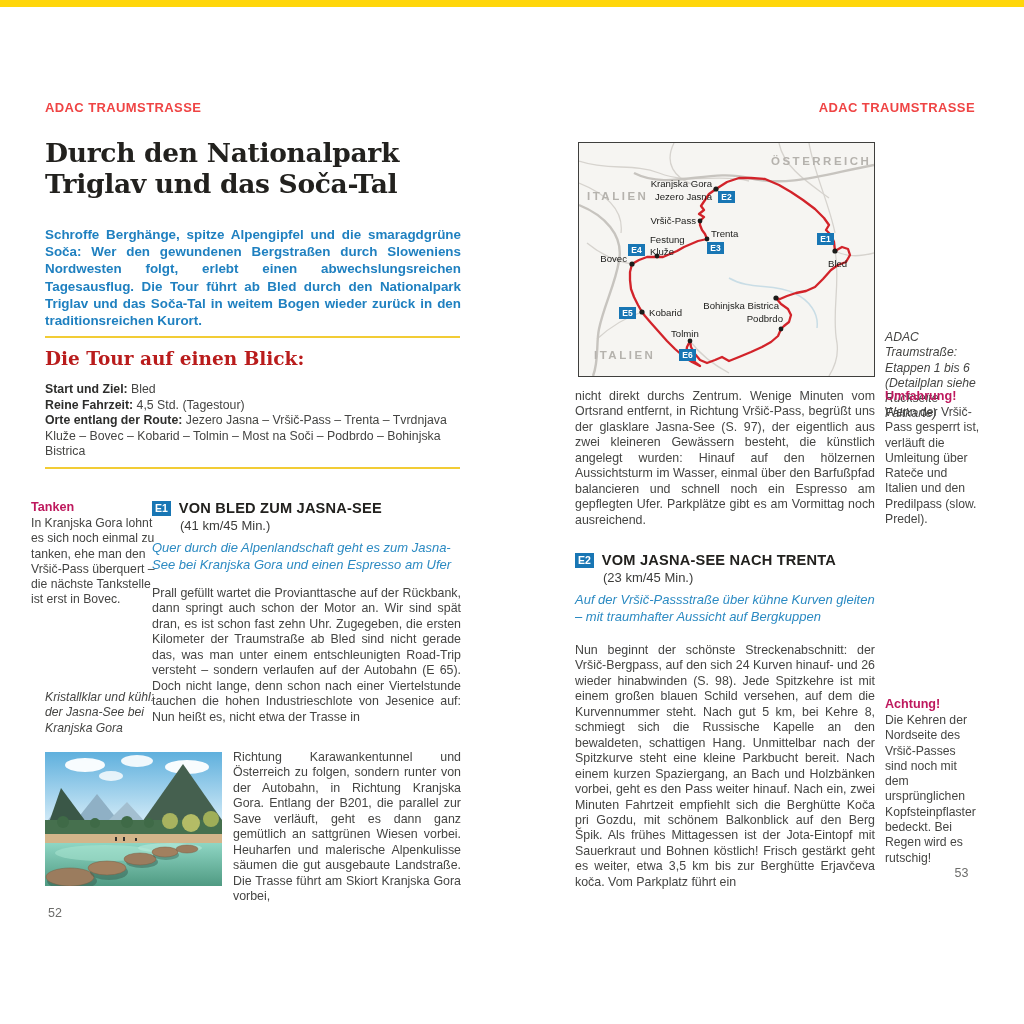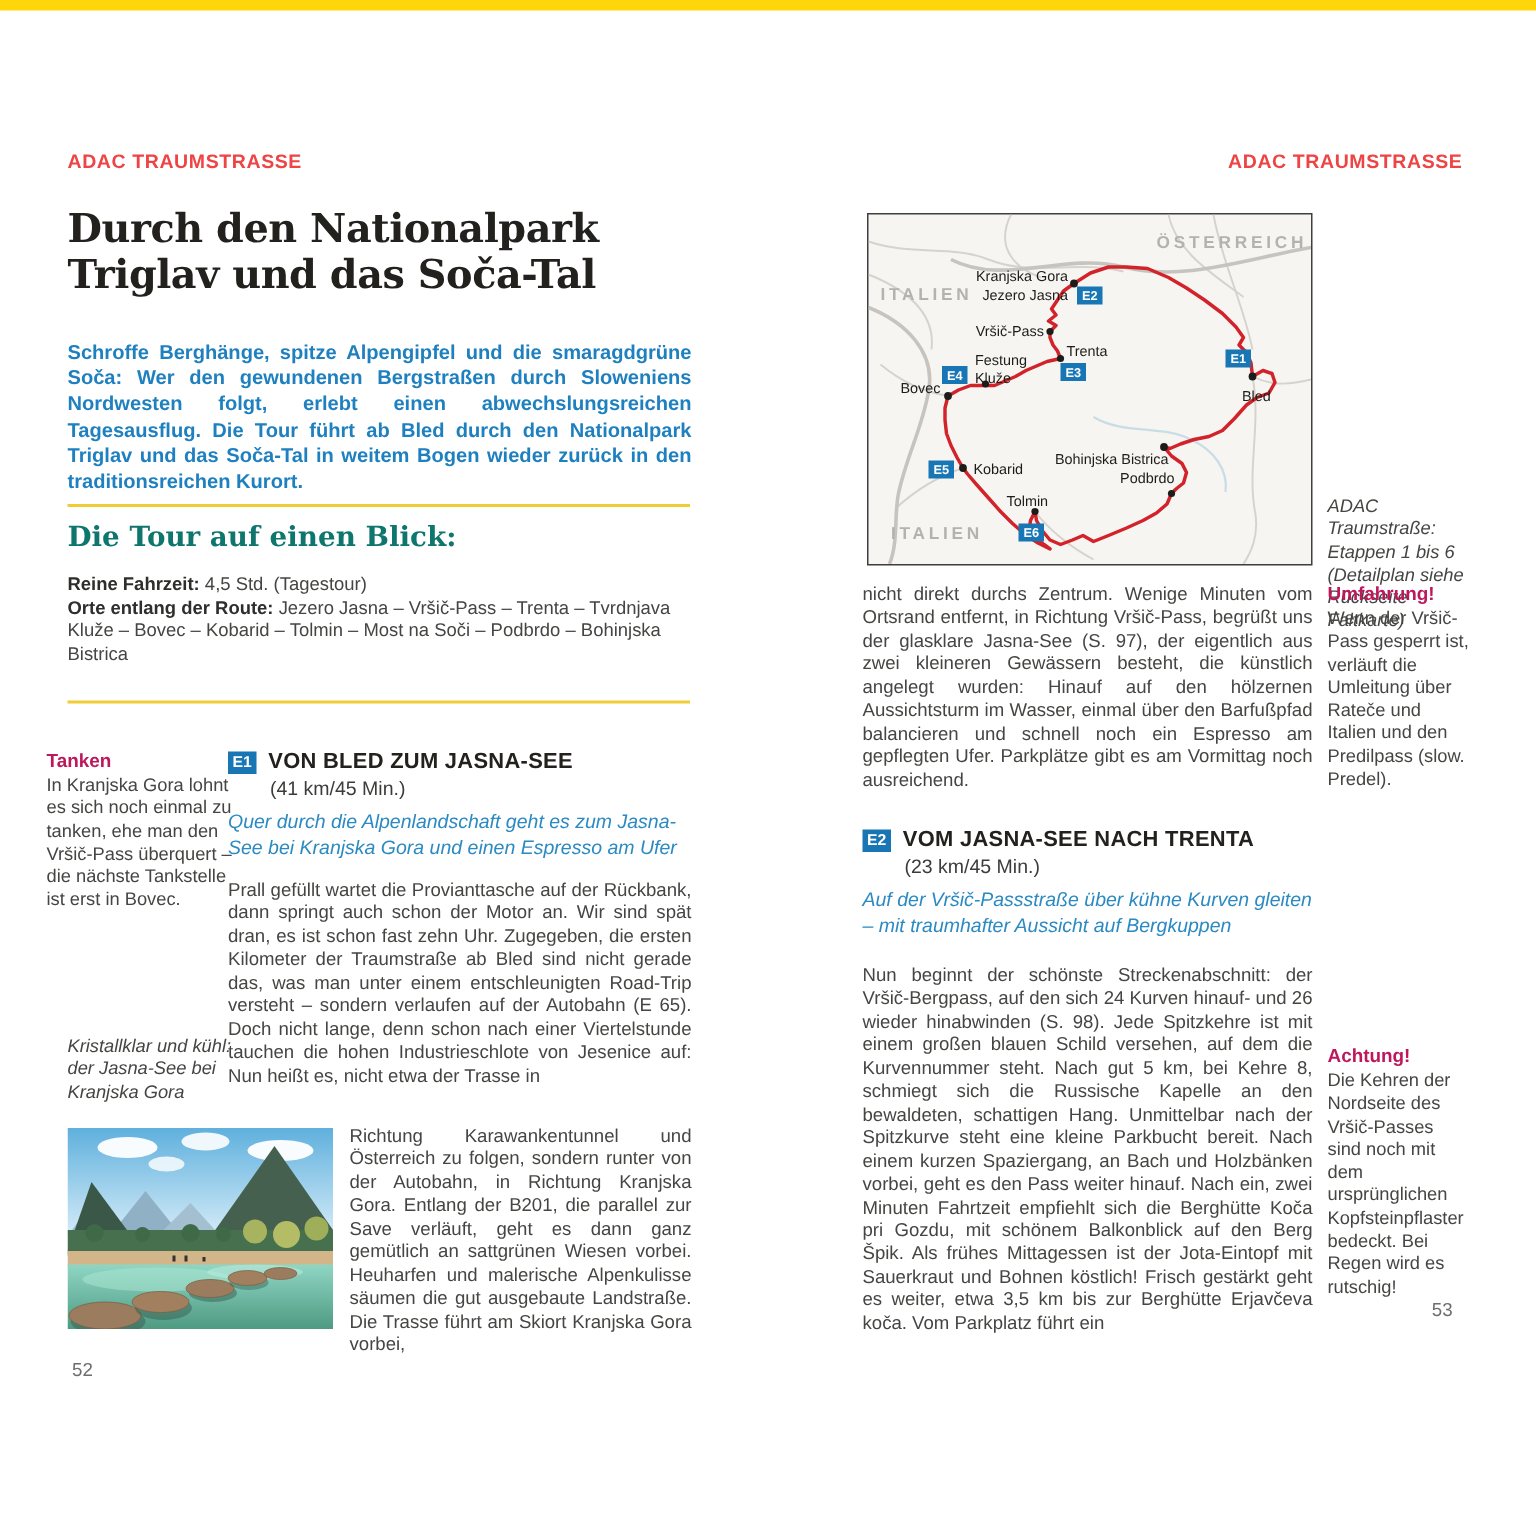--- a/index.html
+++ b/index.html
@@ -17,21 +17,21 @@
     font-family:"DejaVu Serif","Liberation Serif",serif;font-weight:bold;
     font-size:26.5px;line-height:31px;color:#22211e;letter-spacing:-.3px;
   }
   .intro{
     left:45px;top:226px;width:416px;font-weight:bold;font-size:13.4px;
     line-height:17.2px;color:#1f80c0;text-align:justify;
   }
   .rule{height:2px;background:#f2cc35;width:415px;left:45px;}
   .ov-head{
     left:45px;top:348px;font-family:"DejaVu Serif","Liberation Serif",serif;
-    font-weight:bold;font-size:18.5px;color:#0f766e;
+    font-weight:bold;font-size:18.5px;color:#b91c1c;
   }
   .ov-rows{left:45px;top:382px;width:416px;font-size:12.3px;line-height:15.6px;color:#454543;}
   .ov-rows b{color:#2e2e2c;}
   .tip{left:31px;top:500px;width:124px;}
   .note-title{font-weight:bold;font-size:12.6px;color:#be185d;margin-bottom:2px;}
   .note-body{font-size:12.2px;line-height:15.3px;color:#454543;}
   .photo-cap{left:45px;top:690px;width:130px;font-style:italic;font-size:12.2px;line-height:15.3px;}
   .photo{left:45px;top:752px;width:177px;height:134px;}
   .stage-head{display:flex;align-items:flex-start;gap:8px;}
   .badge{
@@ -57,20 +57,21 @@
 <div class="abs runhead" style="left:45px;top:100px;">ADAC TRAUMSTRASSE</div>
 <div class="abs runhead" style="left:575px;top:100px;width:400px;text-align:right;">ADAC TRAUMSTRASSE</div>
 <div class="abs accent-band"></div>
 
 <div class="abs title">Durch den Nationalpark Triglav und das Soča-Tal</div>
 <div class="abs intro">Schroffe Berghänge, spitze Alpengipfel und die smaragdgrüne Soča: Wer den gewundenen Bergstraßen durch Sloweniens Nordwesten folgt, erlebt einen abwechslungsreichen Tagesausflug. Die Tour führt ab Bled durch den Nationalpark Triglav und das Soča-Tal in weitem Bogen wieder zurück in den traditionsreichen Kurort.</div>
 
 <div class="abs rule" style="top:336px;"></div>
 <div class="abs ov-head">Die Tour auf einen Blick:</div>
 <div class="abs ov-rows">
+  <div><b>Start und Ziel:</b> <span>Bled</span></div>
   <div><b>Reine Fahrzeit:</b> <span>4,5 Std. (Tagestour)</span></div>
   <div><b>Orte entlang der Route:</b> <span>Jezero Jasna – Vršič-Pass – Trenta – Tvrdnjava Kluže – Bovec – Kobarid – Tolmin – Most na Soči – Podbrdo – Bohinjska Bistrica</span></div>
 </div>
 <div class="abs rule" style="top:467px;"></div>
 
 <div class="abs tip">
   <div class="note-title">Tanken</div>
   <div class="note-body">In Kranjska Gora lohnt es sich noch einmal zu tanken, ehe man den Vršič-Pass überquert – die nächste Tankstelle ist erst in Bovec.</div>
 </div>
 <div class="abs photo-cap">Kristallklar und kühl: der Jasna-See bei Kranjska Gora</div>

